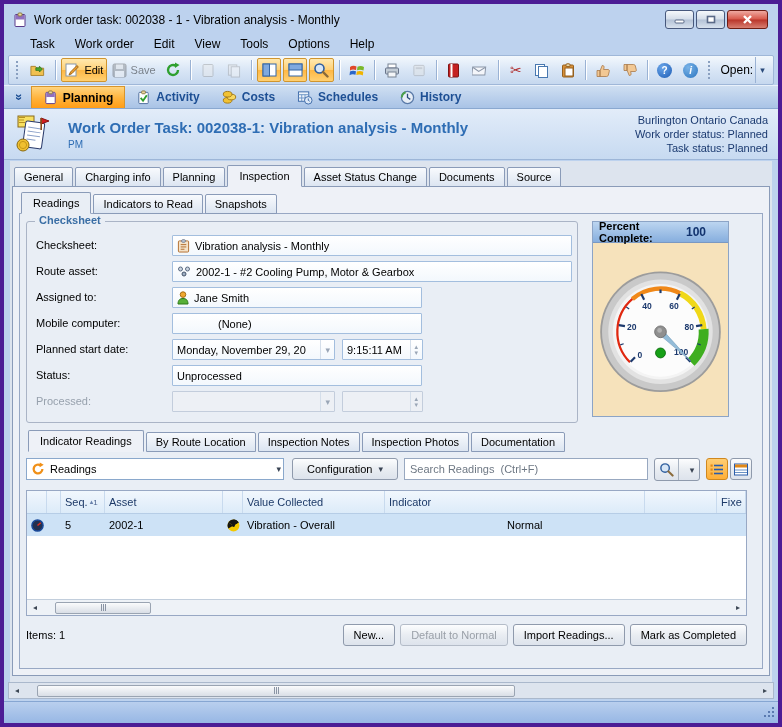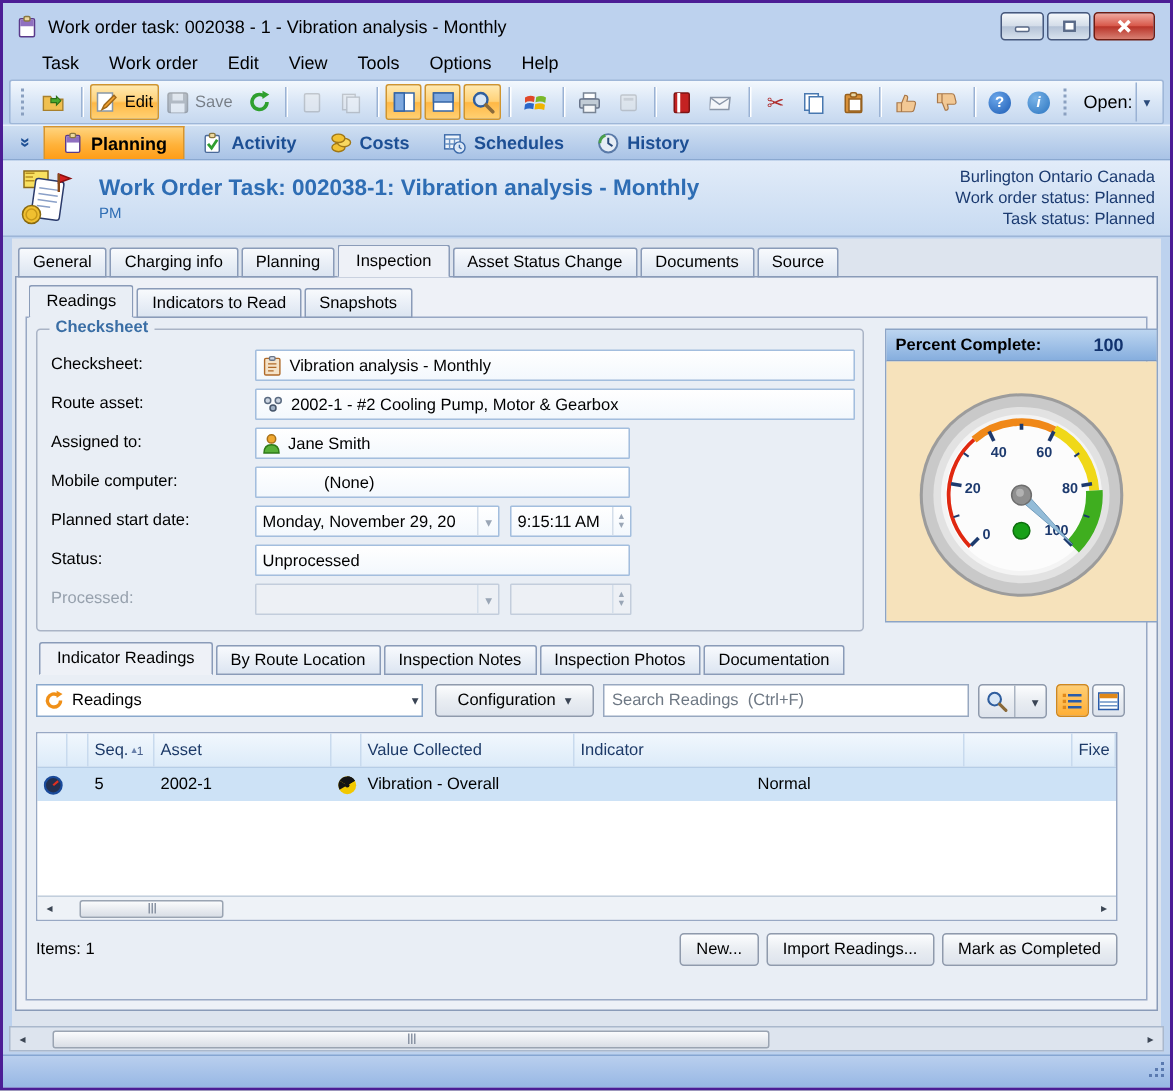--- a/index.html
+++ b/index.html
@@ -1,17 +1,17 @@
 <!DOCTYPE html>
 <html><head>
 <meta charset="utf-8">
 <style>
   * { margin:0; padding:0; box-sizing:border-box; }
   body { background:#888; font-family:"Liberation Sans", sans-serif; }
-  .win { position:relative; width:782px; height:727px; border:2px solid #4c1d95;
+  .win { position:relative; width:782px; height:727px; border:4px solid #4c1d95;
          background:#bdd2ee; overflow:hidden; font-size:11px; color:#000; }
   
   .titlebar { height:27px; margin:2px 4px 0; display:flex; align-items:center; gap:6px; padding:0 4px; }
   .titlebar .ttl { font-size:12px; }
   .winbtns { margin-left:auto; display:flex; gap:2px; padding-right:2px; }
   .winbtn { width:29px; height:19px; border:1px solid #47587c; border-radius:3px;
             background:linear-gradient(#f5f8fb,#d4dde9 48%,#b4c2d6 52%,#d8e2ee);
             display:flex; align-items:center; justify-content:center; }
   .winbtn.close { width:41px; border-color:#6e1d14;
             background:linear-gradient(#efa9a0,#d8594b 48%,#b9352a 52%,#d87f72); }
@@ -62,21 +62,21 @@
   .flabel { position:absolute; left:9px; width:130px; line-height:21px; }
   .flabel.dis { color:#97a1ad; }
   .fld { position:absolute; height:21px; border:1px solid #a3bede; border-radius:1px;
          background:linear-gradient(#ffffff,#f3f8fd); display:flex; align-items:center; gap:5px; padding:0 4px;
          overflow:hidden; white-space:nowrap; }
   .fld.dis { background:#edf0f5; border-color:#c3cddc; }
   .dd-arrow { margin-left:auto; color:#9aa6b6; font-size:9px; padding-left:4px; border-left:1px solid #d4deea; align-self:stretch; display:flex; align-items:center; }
   .spin { margin-left:auto; display:flex; flex-direction:column; justify-content:center; line-height:6px;
           font-size:7px; color:#9aa6b6; border-left:1px solid #d4deea; padding-left:3px; align-self:stretch; }
   
-  .gaugep { position:absolute; left:572px; top:7px; width:182px; height:196px; border:1px solid #8ca4c6; }
+  .gaugep { position:absolute; left:572px; top:7px; width:137px; height:196px; border:1px solid #8ca4c6; }
   .gauge-head { height:21px; background:linear-gradient(#bcd5f0,#86aede); border-bottom:1px solid #7a98c2;
                 display:flex; align-items:center; padding:0 6px; }
   .gauge-head .gl { font-weight:bold; }
   .gauge-head .gv { margin-left:auto; margin-right:16px; font-weight:bold; font-size:12px; color:#12336e; }
   .gauge-body { height:173px; background:#f6e2bb; display:flex; align-items:center; justify-content:center; }
   
   .rtabs { position:absolute; left:6px; top:218px; width:722px; }
   .controls { position:absolute; left:0; top:244px; width:100%; height:24px; }
   .viewsel { position:absolute; left:6px; width:258px; height:22px; background:#fff; border:1px solid #8aa8cc;
              display:flex; align-items:center; gap:5px; padding:0 2px 0 4px; }
@@ -689,20 +689,21 @@
                 <i></i>
               </span>
             <span class="sar right">▸</span>
           </div>
         </div>
 
         <div class="itemsrow">
           <span>Items: 1</span>
           <span class="bgroup">
             <span class="btn">New...</span>
+            <span class="btn dis">Default to Normal</span>
             <span class="btn">Import Readings...</span>
             <span class="btn">Mark as Completed</span>
           </span>
         </div>
 
       </div>
     </div>
   </div>
 
   <div class="botscroll">

